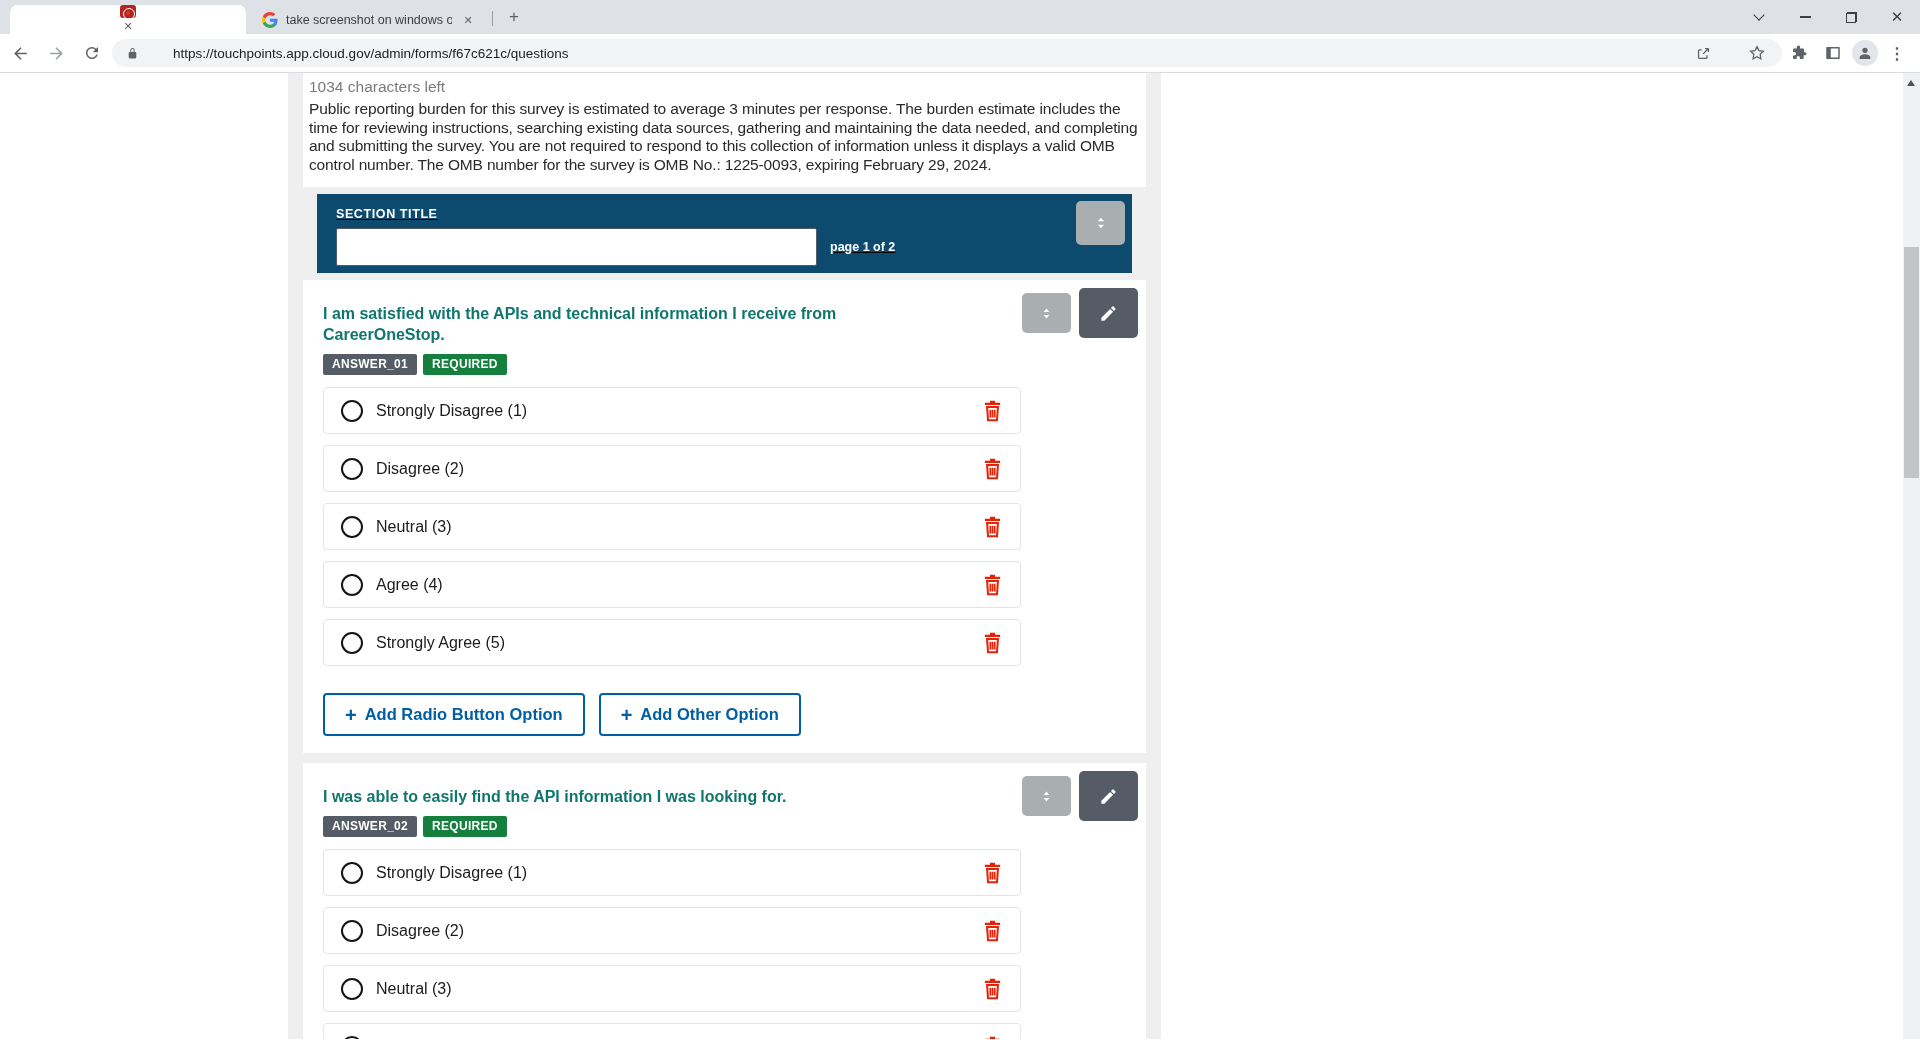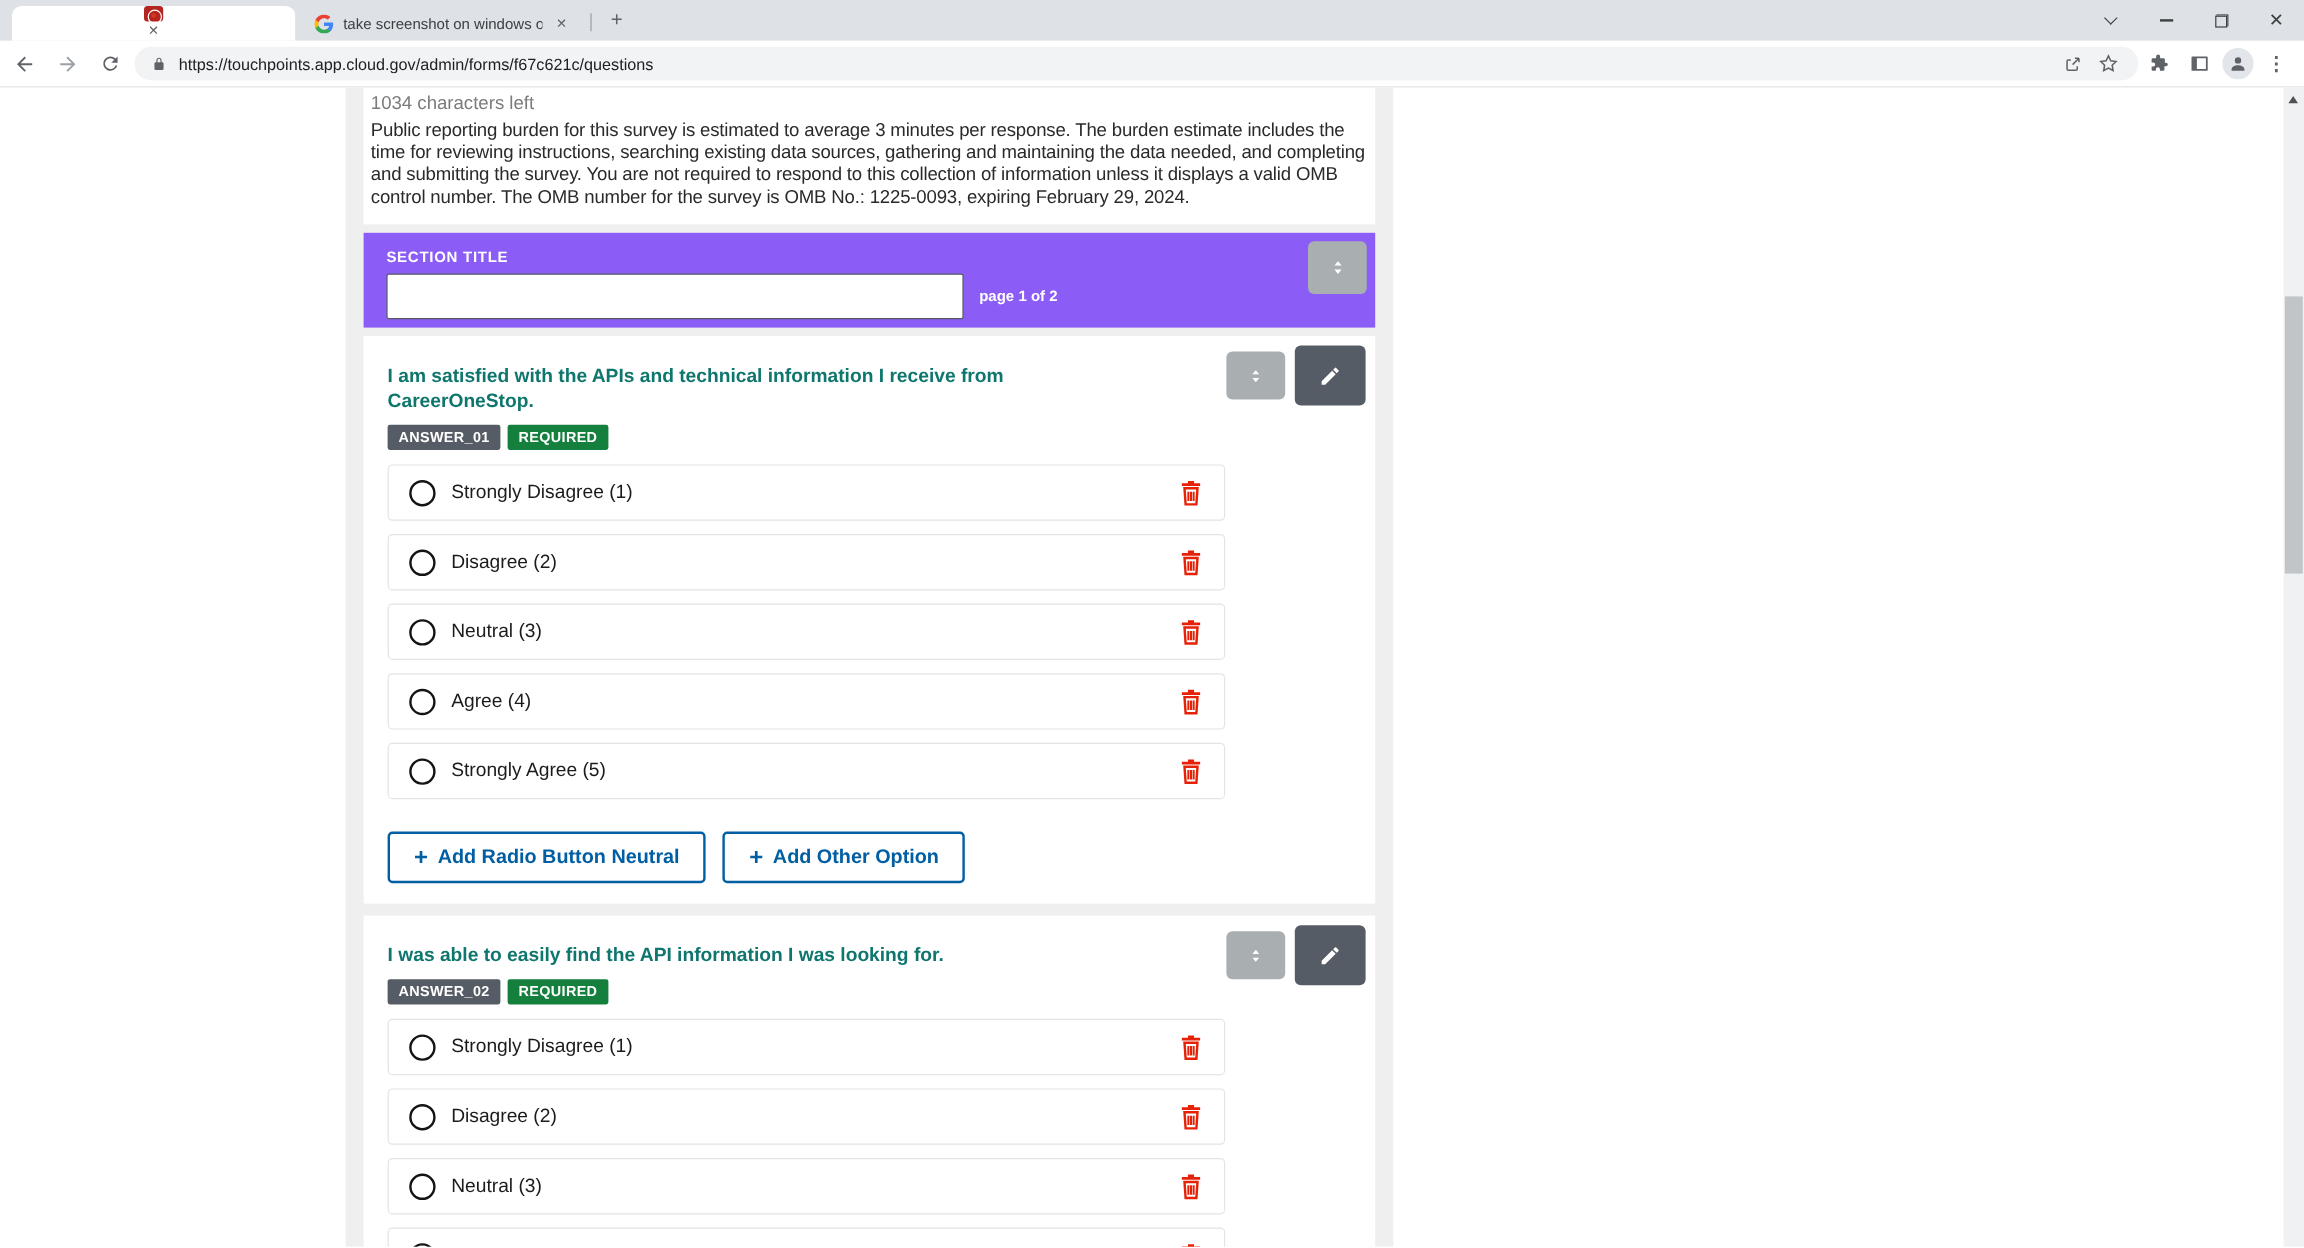--- a/index.html
+++ b/index.html
@@ -23,21 +23,21 @@
   .win-btn { width:46px; height:34px; display:flex; align-items:center; justify-content:center; color:#3c4043; }
   .chev { width:8px; height:8px; border-right:1.7px solid #3c4043; border-bottom:1.7px solid #3c4043; transform:rotate(45deg); margin-top:-4px; }
   .minimize-bar { width:11px; height:1.6px; background:#3c4043; }
   .restore { position:relative; width:11px; height:11px; }
   .restore::before { content:""; position:absolute; top:0; right:0; width:8px; height:8px; border:1.2px solid #3c4043; }
   .restore::after { content:""; position:absolute; bottom:0; left:0; width:8px; height:8px; border:1.2px solid #3c4043; background:#dee1e6; }
   .close-x { font-size:15px; color:#3c4043; }
 
   .toolbar { position:relative; height:39px; background:#fff; border-bottom:1px solid #dadce0; display:flex; align-items:center; }
   .nav-ico { width:32px; height:32px; display:flex; align-items:center; justify-content:center; margin-left:4px; }
-  .omnibox { position:absolute; left:112px; top:5px; width:1670px; height:28px; background:#f1f3f4; border-radius:14px; display:flex; align-items:center; padding:0 10px 0 14px; }
+  .omnibox { position:absolute; left:112px; top:5px; width:1670px; height:28px; background:#f1f3f4; border-radius:14px; display:flex; align-items:center; padding:0 10px 0 14px;gap:24px; }
   .url-text { font-size:13.5px; color:#202124; margin-left:10px; flex:1; white-space:nowrap; overflow:hidden; }
   .omni-ico { width:30px; height:28px; display:flex; align-items:center; justify-content:center; }
   .toolbar-right { position:absolute; right:8px; top:3px; display:flex; align-items:center; gap:4px; }
   .tb-ico { width:30px; height:32px; display:flex; align-items:center; justify-content:center; }
   .avatar { width:26px; height:26px; border-radius:50%; background:#e2e5e9; display:flex; align-items:center; justify-content:center; }
   .kebab { font-size:16px; color:#5f6368; letter-spacing:0; font-weight:bold; }
 
   
   .viewport { position:relative; height:966px; background:#fff; overflow:hidden; }
   .scrollbar { position:absolute; right:0; top:0; width:17px; height:100%; background:#f0f1f2; }
@@ -45,21 +45,21 @@
   .scroll-thumb { position:absolute; top:174px; left:1px; width:15px; height:231px; background:#c2c5c8; }
 
   .content-col { position:absolute; left:288px; top:0; width:873px; height:100%; background:#efefef; }
   .card { background:#fff; margin:0 15px; }
   .instructions { padding:5px 6px 13px; }
   .char-counter { font-size:15.5px; color:#7b7b7b; }
   .burden { margin-top:4px; font-size:15.5px; line-height:18.5px; letter-spacing:-0.15px; color:#2a2a2a; }
 
   .spacer7 { height:7px; } .spacer10 { height:10px; }
 
-  .section-block { position:relative; margin:0 15px; height:79px; background:#8b5cf6; padding:13px 19px 0; }
+  .section-block { position:relative; margin:0 29px; height:79px; background:#0c4a6e; padding:13px 19px 0;text-decoration:underline; }
   .section-label { font-size:12.5px; font-weight:bold; color:#fff; letter-spacing:0.6px; }
   .section-row { display:flex; align-items:center; margin-top:7px; }
   .section-input { width:481px; height:38px; border:1px solid #565c65; background:#fff; border-radius:2px; font-size:15px; padding:0 8px; outline:none; }
   .page-indicator { margin-left:13px; color:#fff; font-size:12.5px; font-weight:600; }
   .sq-btn { position:absolute; border-radius:5px; display:flex; align-items:center; justify-content:center; border:none; }
   .move-btn { background:#a9aeb1; width:49px; height:44px; top:7px; right:7px; }
   .q-move { background:#a9aeb1; width:49px; height:40px; top:13px; right:75px; }
   .q-edit { background:#565c65; width:59px; height:50px; top:8px; right:8px; }
 
   .question-card { padding:23px 20px 17px; position:relative; }
@@ -271,21 +271,21 @@
                 <path fill="#e52207" d="M9 1h6v2.3h6V6H3V3.3h6V1z"></path>
                 <path fill="none" stroke="#e52207" stroke-width="2.4" d="M5.6 8.2h12.8L17.3 24H6.7L5.6 8.2z"></path>
                 <path stroke="#e52207" stroke-width="2" d="M9.4 11.5v9.3M12 11.5v9.3M14.6 11.5v9.3"></path>
               </svg>
             </button>
         </div>
       </div>
       <div class="add-row">
         <button class="add-btn">
           <span class="plus-sign">+</span>
-          <span>Add Radio Button Neutral</span>
+          <span>Add Radio Button Option</span>
         </button>
         <button class="add-btn">
           <span class="plus-sign">+</span>
           <span>Add Other Option</span>
         </button>
       </div>
     </div>
 
     <div class="spacer10"></div>
 

